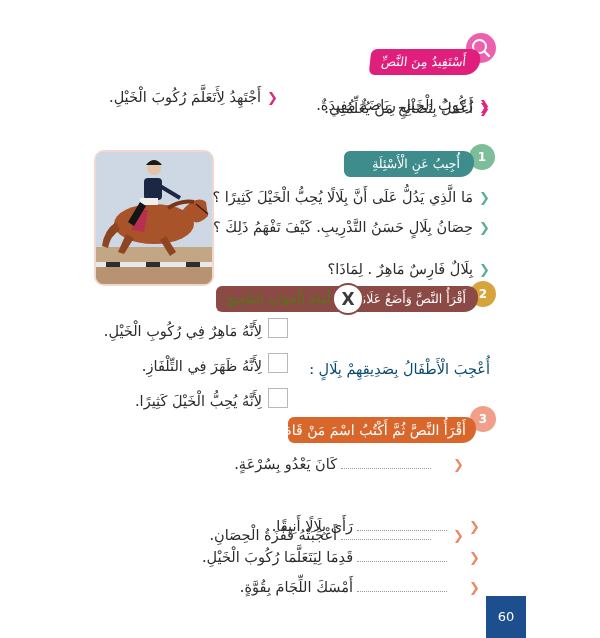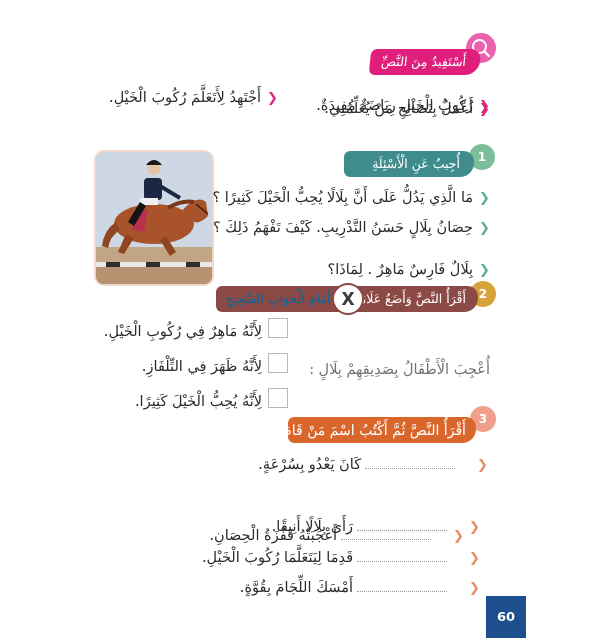--- a/index.html
+++ b/index.html
@@ -53,21 +53,21 @@
     width:20px; height:20px; border:1.5px solid #b8b8b8; background:#fff; box-sizing:border-box;
   }
 
   .dots {
     display:inline-block; width:90px; border-bottom:1.5px dotted #9a9a9a; height:12px; margin:0 4px 0 4px;
     vertical-align:baseline;
   }
 
   .page-num {
     width:40px; height:42px; background:#1d4f8e; color:#fff; font-family:"DejaVu Sans", sans-serif;
-    font-weight:bold; font-size:13px; text-align:center; line-height:42px;
+    font-weight:normal; font-size:13px; text-align:center; line-height:42px;
   }
 </style>
 </head>
 <body>
 
 <div class="abs search-badge" style="left:466px; top:33px;">
   <svg width="30" height="30" viewBox="0 0 30 30">
     <circle cx="13.5" cy="13.5" r="6.5" fill="none" stroke="#fff" stroke-width="2"></circle>
     <line x1="18.5" y1="18.5" x2="23" y2="23" stroke="#fff" stroke-width="2.4" stroke-linecap="round"></line>
   </svg>
@@ -129,42 +129,42 @@
   <span class="chev chev-teal">❮</span><span>حِصَانُ بِلَالٍ حَسَنُ التَّدْرِيبِ. كَيْفَ تَفْهَمُ ذَلِكَ ؟</span>
 </div>
 <div class="abs rtl line" style="right:110px; top:240px; width:280px;margin-top:20px;">
   <span class="chev chev-teal">❮</span><span>بِلَالٌ فَارِسٌ مَاهِرٌ . لِمَاذَا؟</span>
 </div>
 
 <div class="abs num-badge badge-gold" style="left:470px; top:281px;">2</div>
 <div class="abs banner banner-brown" style="left:216px; top:286px; width:262px; padding:0 12px;">
   <span>أَقْرَأُ النَّصَّ وَأَضَعُ عَلَامَةَ</span>
 </div>
-<div class="abs banner" style="left:224px; top:286px; width:108px; padding:0; text-align:center; color:#0369a1;">
+<div class="abs banner" style="left:224px; top:286px; width:108px; padding:0; text-align:center; color:#4d7c0f;">
   <span>أَمَامَ الْجَوَابِ الصَّحِيحِ</span>
 </div>
 <div class="abs x-circle" style="left:332px; top:283px;">X</div>
 
-<div class="abs rtl line" style="left:310px; top:360px; width:180px; color:#737373;">أُعْجِبَ الْأَطْفَالُ بِصَدِيقِهِمْ بِلَالٍ :</div>
+<div class="abs rtl line" style="left:310px; top:360px; width:180px; color:#0c4a6e;">أُعْجِبَ الْأَطْفَالُ بِصَدِيقِهِمْ بِلَالٍ :</div>
 
 <div class="abs checkbox" style="left:268px; top:318px;"></div>
 <div class="abs rtl line" style="right:338px; top:322px; width:200px;">لِأَنَّهُ مَاهِرٌ فِي رُكُوبِ الْخَيْلِ.</div>
 
 <div class="abs checkbox" style="left:268px; top:353px;"></div>
 <div class="abs rtl line" style="right:338px; top:357px; width:200px;">لِأَنَّهُ ظَهَرَ فِي التِّلْفَازِ.</div>
 
 <div class="abs checkbox" style="left:268px; top:388px;"></div>
 <div class="abs rtl line" style="right:338px; top:392px; width:200px;">لِأَنَّهُ يُحِبُّ الْخَيْلَ كَثِيرًا.</div>
 
 <div class="abs num-badge badge-salmon" style="left:470px; top:406px;">3</div>
 <div class="abs banner banner-orange" style="left:288px; top:417px; width:188px; font-size:14px; padding:0 10px;">
   <span>أَقْرَأُ النَّصَّ ثُمَّ أَكْتُبُ اسْمَ مَنْ قَامَ بِالْعَمَلِ</span>
 </div>
 
-<div class="abs rtl line" style="right:112px; top:455px; width:300px;">
+<div class="abs rtl line" style="right:136px; top:455px; width:300px;">
   <span class="chev chev-orange" style="margin-left:18px;">❮</span><span class="dots"></span><span>كَانَ يَعْدُو بِسُرْعَةٍ.</span>
 </div>
 <div class="abs rtl line" style="right:136px; top:486px; width:300px;margin-top:40px;">
   <span class="chev chev-orange" style="margin-left:18px;">❮</span><span class="dots"></span><span>أَعْجَبَتْهُ قَفْزَةُ الْحِصَانِ.</span>
 </div>
 <div class="abs rtl line" style="right:120px; top:517px; width:300px;">
   <span class="chev chev-orange" style="margin-left:18px;">❮</span><span class="dots"></span><span>رَأَى بِلَالًا أَنِيقًا.</span>
 </div>
 <div class="abs rtl line" style="right:120px; top:548px; width:300px;">
   <span class="chev chev-orange" style="margin-left:18px;">❮</span><span class="dots"></span><span>قَدِمَا لِيَتَعَلَّمَا رُكُوبَ الْخَيْلِ.</span>

